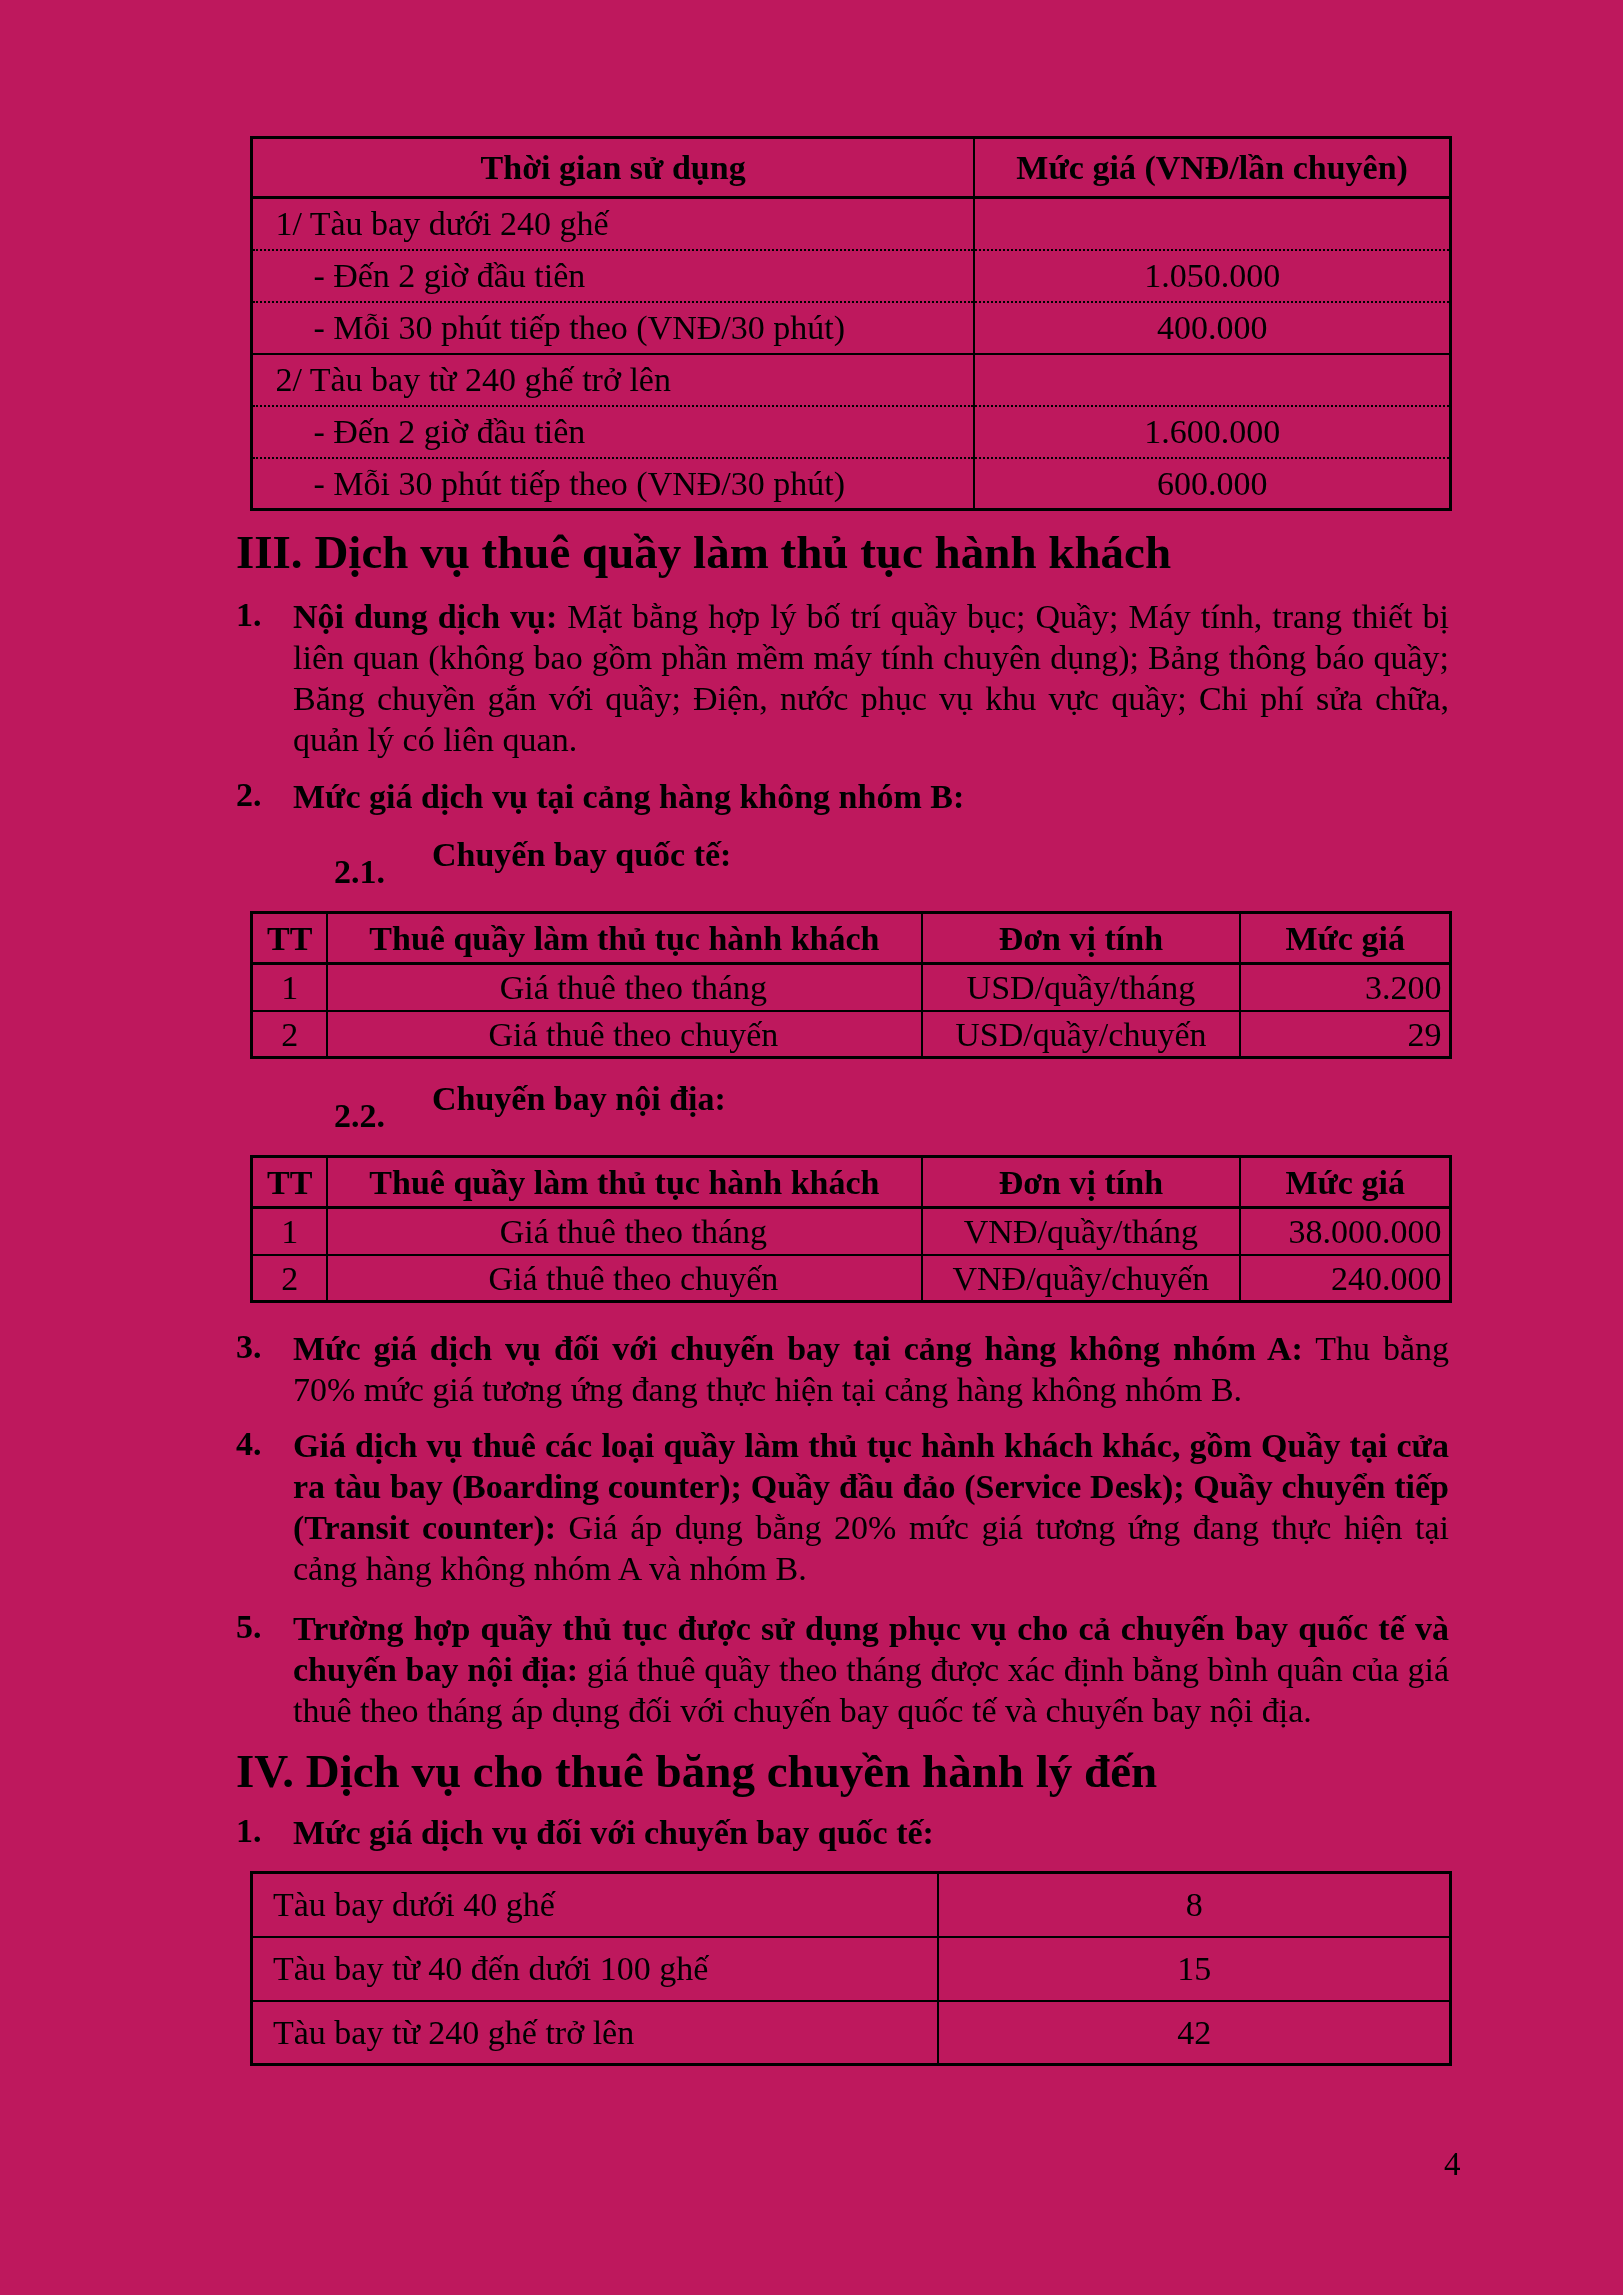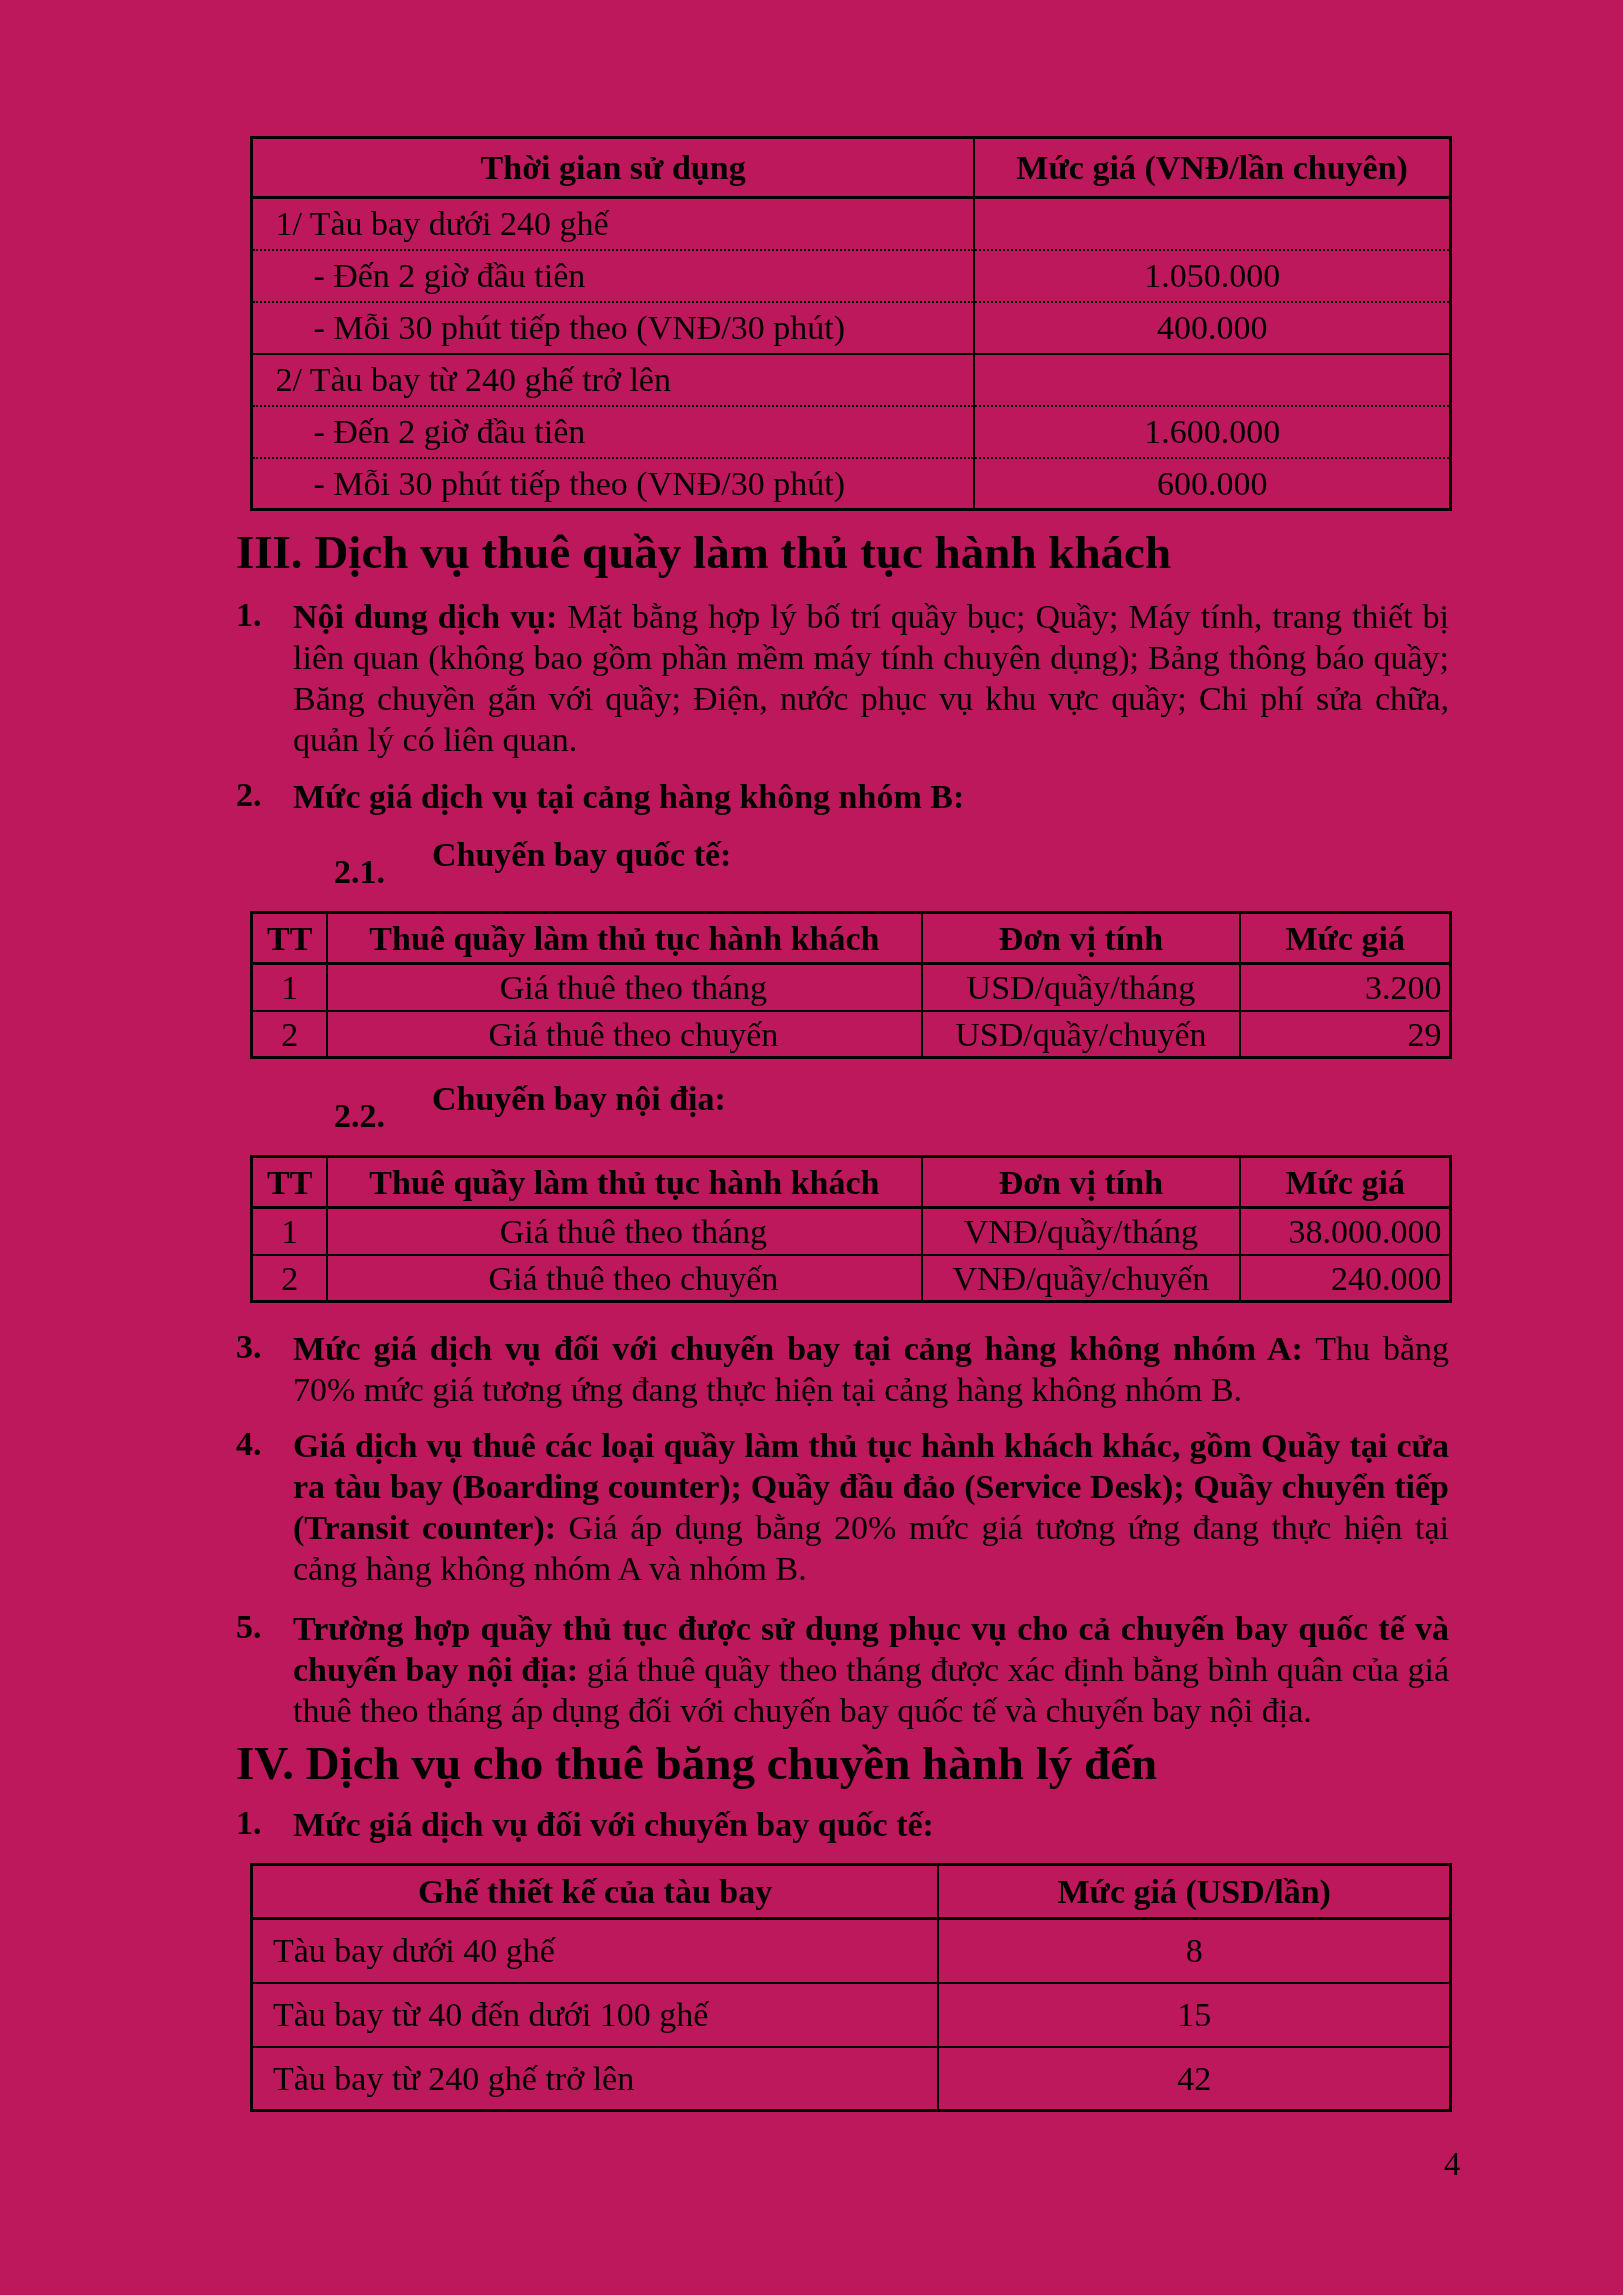--- a/index.html
+++ b/index.html
@@ -58,21 +58,21 @@
   #h3       { margin-top:19.6px; }
   #item1    { margin-top:23.6px; }
   #item2    { margin-top:15.7px; }
   #sub21    { margin-top:17px; }
   #t-intl   { margin-top:19.6px; }
   #sub22    { margin-top:18.3px; }
   #t-dom    { margin-top:19.6px; }
   #item3    { margin-top:25px; }
   #item4    { margin-top:14.4px; }
   #item5    { margin-top:19.6px; }
-  #h4       { margin-top:11px; }
+  #h4       { margin-top:19px; }
   #item-iv1 { margin-top:19.6px; }
   #t-belt   { margin-top:18.3px; }
 
   .page-number { position:absolute; left:1444px; top:2148px; font-size:33px; line-height:33px; }
 </style>
 </head>
 <body>
 
 <div class="page">
   <div class="content">
@@ -221,24 +221,20 @@
       <span class="num">1.</span>
       <span class="body"><span class="lead">Mức giá dịch vụ đối với chuyến bay quốc tế:</span></span>
     </div>
 
     <table class="doc-table t4" id="t-belt">
       <colgroup>
           <col style="width:686px">
           <col style="width:513px">
         </colgroup>
       <tbody>
-          <tr>
-        <th>Ghế thiết kế của tàu bay</th>
-        <th>Mức giá (USD/lần)</th>
-      </tr>
       <tr>
         <td class="c-seat">Tàu bay dưới 40 ghế</td>
         <td class="c-price2">8</td>
       </tr>
       <tr>
         <td class="c-seat">Tàu bay từ 40 đến dưới 100 ghế</td>
         <td class="c-price2">15</td>
       </tr>
       <tr>
         <td class="c-seat">Tàu bay từ 240 ghế trở lên</td>

